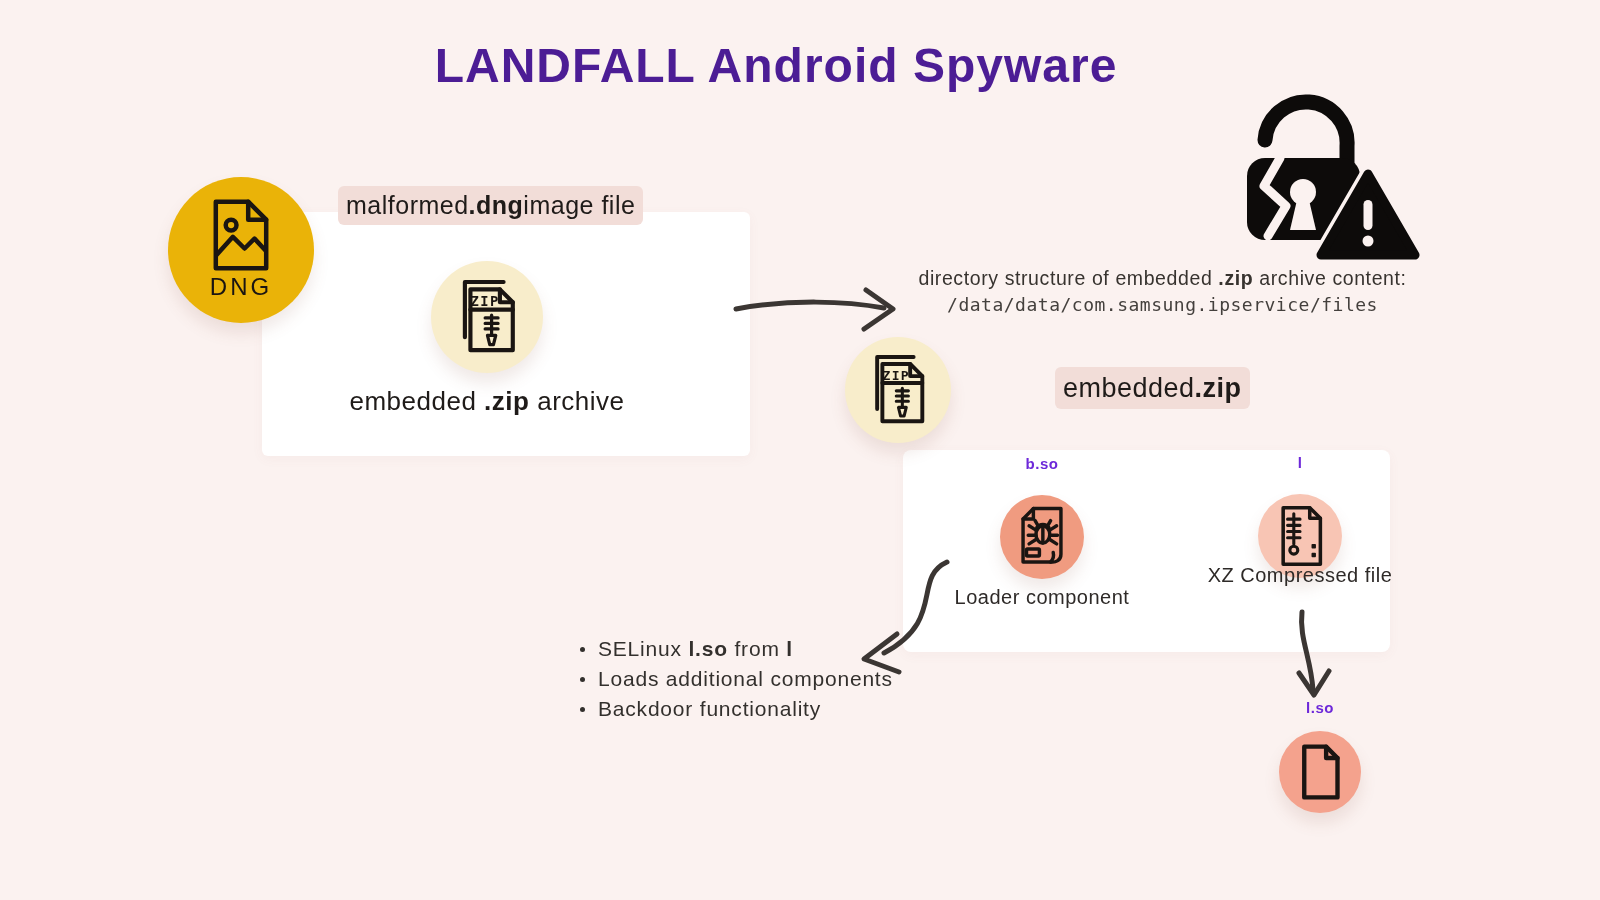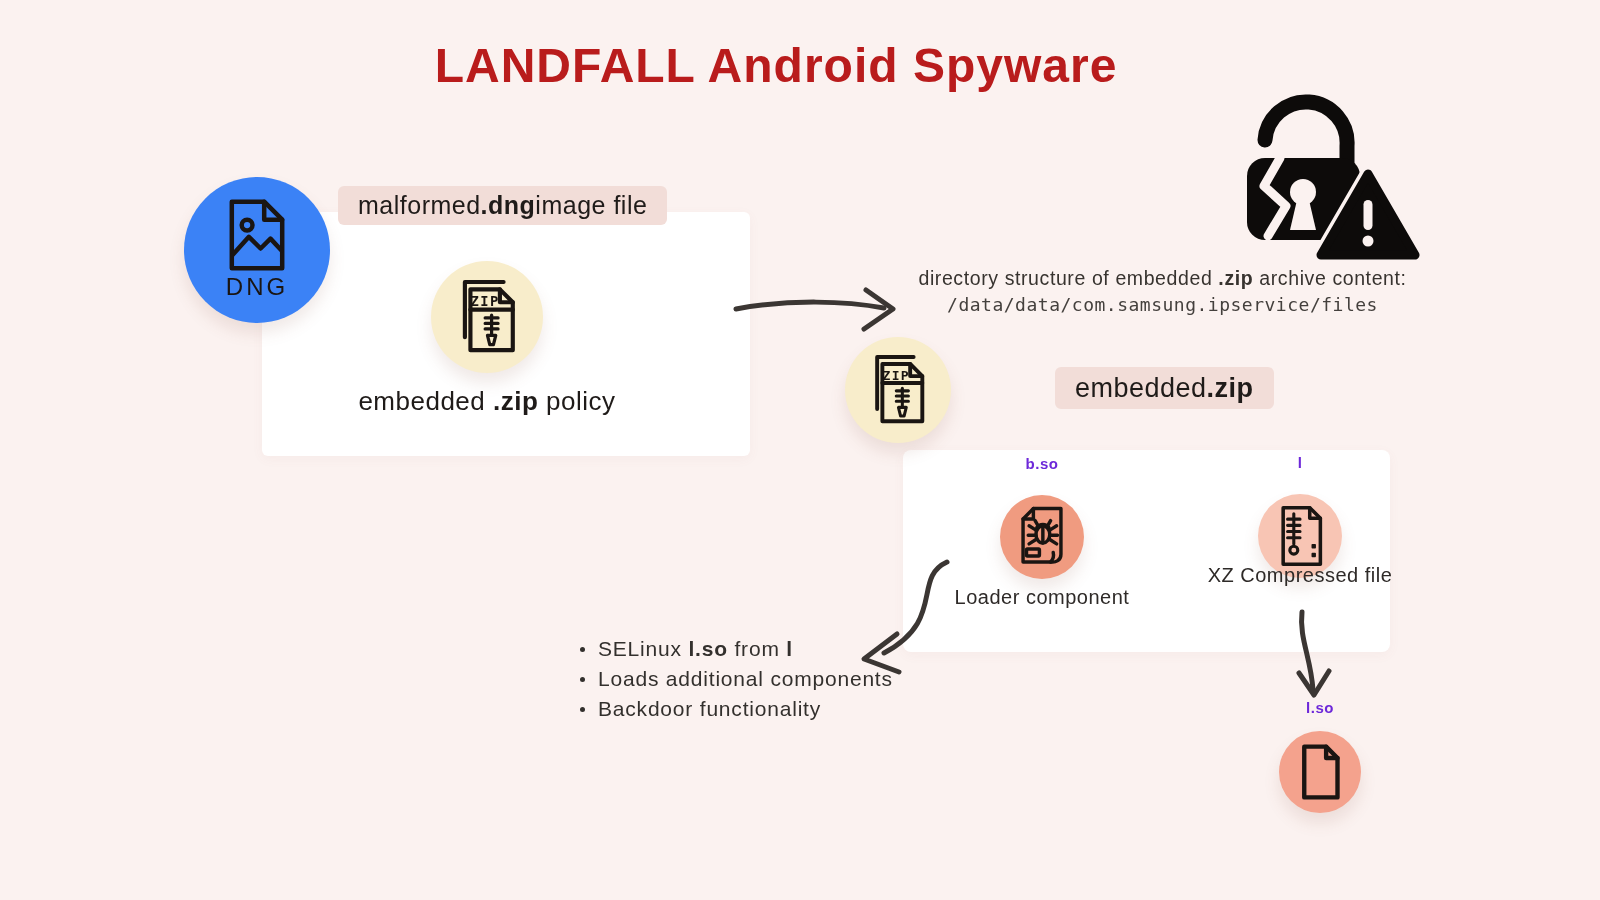--- a/index.html
+++ b/index.html
@@ -5,30 +5,30 @@
   html,body{margin:0;padding:0;}
   .canvas{
     position:relative;width:1600px;height:900px;overflow:hidden;
     background:#FBF2F0;
     font-family:"Liberation Sans", sans-serif;
     color:#231F1C;
   }
   .abs{position:absolute;}
   .title{
     left:0;top:38px;width:1552px;text-align:center;
-    font-size:48px;font-weight:bold;color:#b91c1c;letter-spacing:1px;
+    font-size:48px;font-weight:bold;color:#4c1d95;letter-spacing:1px;
   }
   .panel{background:#FFFFFF;border-radius:8px;box-shadow:0 3px 12px rgba(150,100,90,.05);}
   .circle{
     border-radius:50%;display:flex;flex-direction:column;align-items:center;justify-content:center;
     box-shadow:0 10px 16px rgba(140,85,70,.13);
   }
   .tag{
     background:#F2DDD8;border-radius:6px;display:flex;align-items:center;justify-content:center;
-    white-space:nowrap;color:#1F1B19;letter-spacing:.5px;padding:0 20px;
+    white-space:nowrap;color:#1F1B19;letter-spacing:.5px;padding:0 8px;
   }
   .b{font-weight:bold;}
   .cap{ text-align:center;color:#1F1B19;letter-spacing:.5px;}
   .nodename{text-align:center;font-weight:bold;font-size:15px;color:#6d28d9;letter-spacing:.5px;}
   .nodecap{text-align:center;font-size:20px;color:#2E2A28;letter-spacing:.5px;}
   .dirnote{left:900px;top:267px;width:525px;text-align:center;color:#37332F;}
   .dirnote .l1{font-size:19.5px;letter-spacing:.6px;}
   .dirnote .l2{font-family:"DejaVu Sans Mono", monospace;font-size:18px;margin-top:4px;letter-spacing:.5px;color:#44403D;}
   .bullets{left:580px;top:634px;}
   .bullet-row{display:flex;gap:13px;height:30px;line-height:30px;font-size:21px;color:#33302D;letter-spacing:.8px;}
@@ -50,21 +50,21 @@
     <circle cx="63" cy="104" r="13" fill="#FBF2F0"></circle>
     <polygon points="57,112 69,112 76,142 50,142" fill="#FBF2F0"></polygon>
     <path d="M128,86 L175,167 L81,167 Z" fill="#0D0B0A" stroke="#FBF2F0" stroke-width="16" stroke-linejoin="round"></path>
     <path d="M128,86 L175,167 L81,167 Z" fill="#0D0B0A" stroke="#0D0B0A" stroke-width="9" stroke-linejoin="round"></path>
     <rect x="123.5" y="112" width="9" height="30" rx="4.5" fill="#FBF2F0"></rect>
     <circle cx="128" cy="153" r="5.5" fill="#FBF2F0"></circle>
   </svg>
 
   <div class="abs panel" style="left:262px;top:212px;width:488px;height:244px;border-radius:6px"></div>
 
-  <div class="abs circle" style="left:184px;top:177px;width:146px;height:146px;background:#3b82f6">
+  <div class="abs circle" style="left:168px;top:177px;width:146px;height:146px;background:#eab308">
     <svg width="78" height="72" viewBox="0 0 84 80">
       <g fill="none" stroke="#1A1512" stroke-width="5" stroke-linejoin="round" stroke-linecap="round">
         <path d="M14,3 H50 L70,23 V77 H14 Z"></path>
         <path d="M50,3 V23 H70"></path>
         <circle cx="31" cy="29" r="6"></circle>
         <path d="M15,62 L33,42 L46,55 L57,44 L69,57"></path>
       </g>
     </svg>
     <div class="badge-text">DNG</div>
   </div>
@@ -86,21 +86,21 @@
         <path d="M36,43 H50 M36,49 H50 M36,55 H50" stroke-width="3.5"></path>
         <polygon points="38.5,62 47.5,62 45,72 41,72" stroke-width="3.5"></polygon>
       </g>
       <text x="36" y="30" text-anchor="middle" font-size="15" font-weight="bold" letter-spacing="1.5" fill="#1A1512">ZIP</text>
     </svg>
   </div>
 
   <div class="abs cap" style="left:287px;top:386px;width:400px;font-size:26px">
     <span>embedded </span>
     <span class="b">.zip</span>
-    <span> policy</span>
+    <span> archive</span>
   </div>
 
   <div class="abs dirnote">
     <div class="l1">
       <span>directory structure of embedded </span>
       <span class="b">.zip</span>
       <span> archive content:</span>
     </div>
     <div class="l2">/data/data/com.samsung.ipservice/files</div>
   </div>

